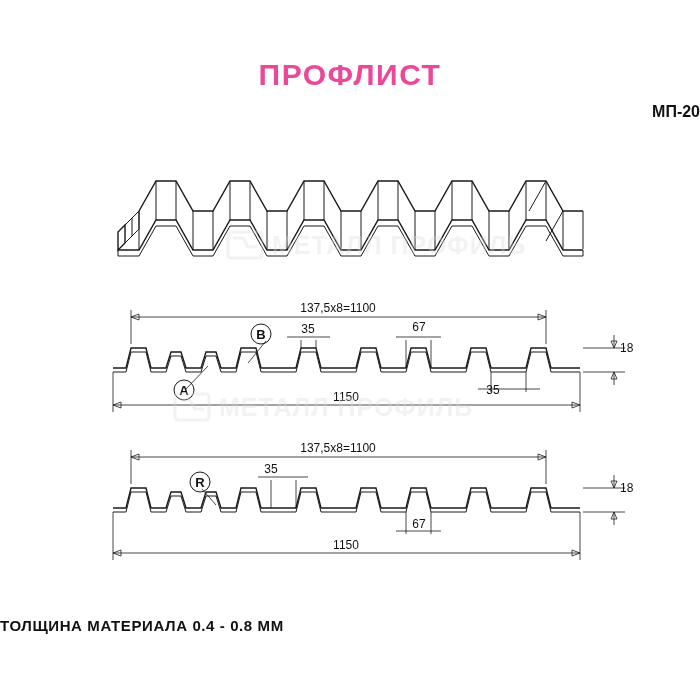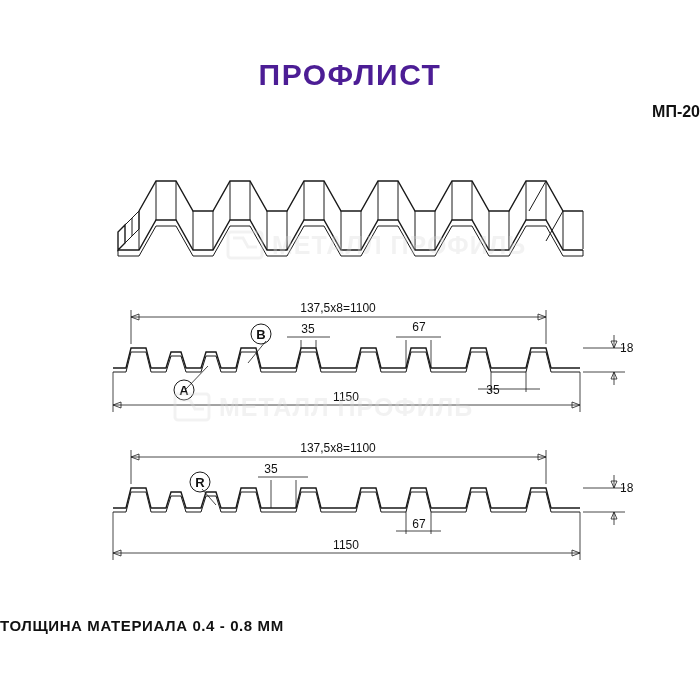--- a/index.html
+++ b/index.html
@@ -22,21 +22,21 @@
   }
   .title {
     position: absolute;
     top: 58px;
     left: 0;
     width: 700px;
     text-align: center;
     font-size: 30px;
     font-weight: bold;
     letter-spacing: 1.5px;
-    color: #4c1d95;
+    color: #ec4899;
   }
   .subtitle {
     position: absolute;
     top: 103px;
     left: 0;
     width: 700px;
     text-align: right;
     font-size: 16px;
     font-weight: bold;
     color: #111;

